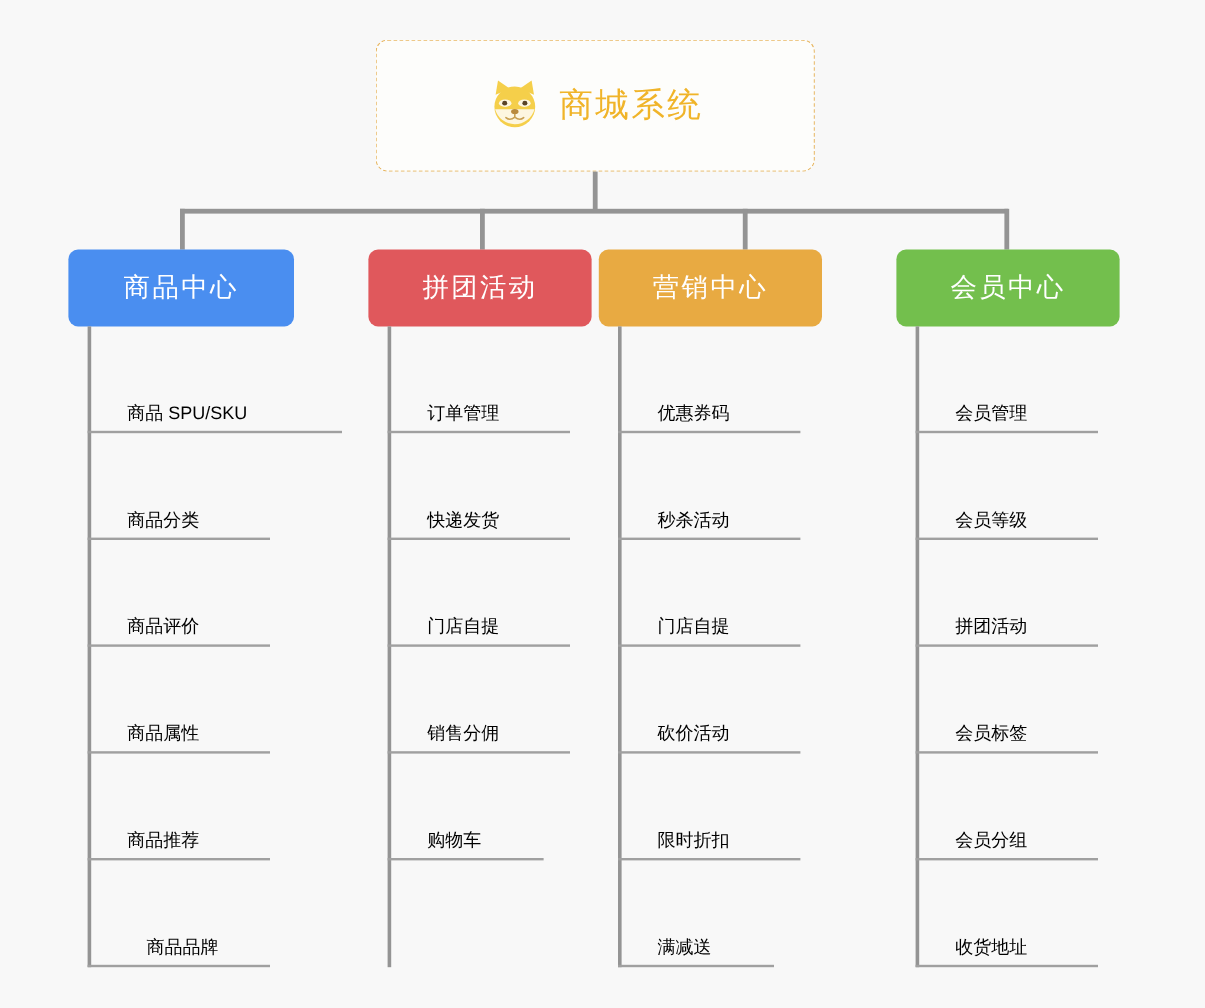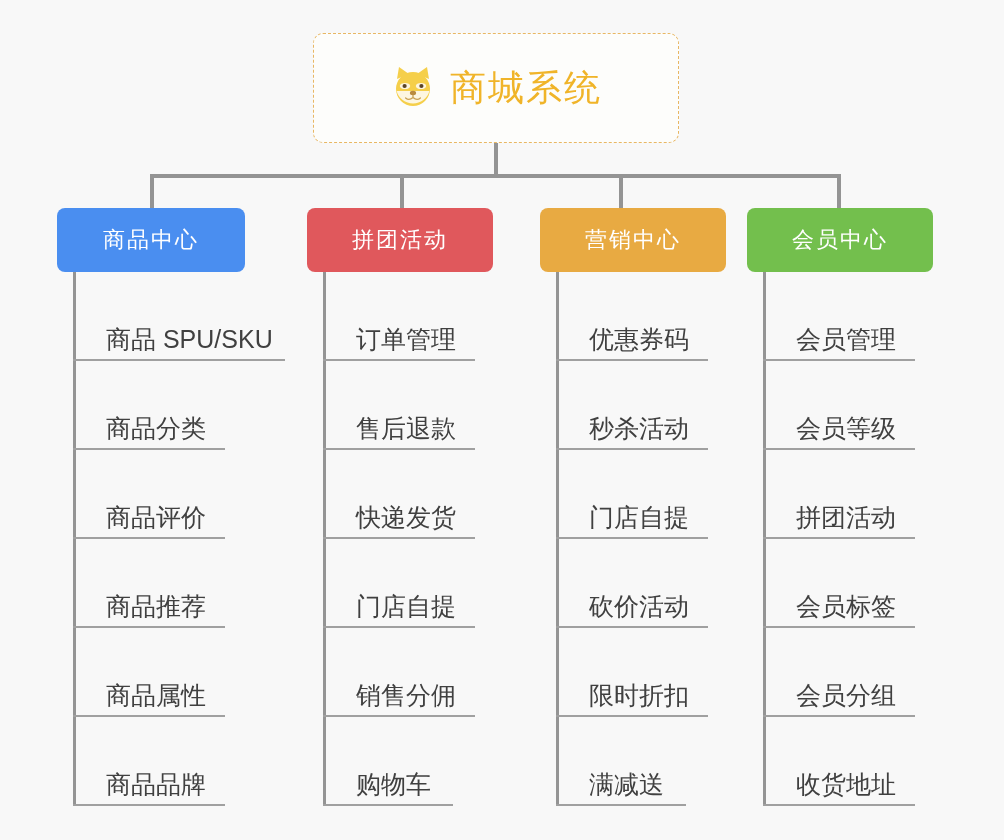--- a/index.html
+++ b/index.html
@@ -36,21 +36,21 @@
     gap: 14px;
   }
   .root-emoji {
     font-size: 40px;
     line-height: 1;
     display: inline-block;
     width: 46px;
     height: 46px;
   }
   .root-title {
-    font-size: 36px;
+    font-size: 28px;
     color: #f0b429;
     letter-spacing: 2px;
     font-weight: 400;
     white-space: nowrap;
   }
 
   
   .conn { position: absolute; background: #949494; }
   .conn-stem {          
     left: 494px; top: 143px; width: 4px; height: 33px;
@@ -90,22 +90,22 @@
   }
   .leaf-item {
     position: relative;
     height: 89px;
     display: flex;
     align-items: flex-end;
     border-bottom: 2px solid #a0a0a0;
     padding-left: 0;
   }
   .leaf-label {
-    font-size: 25px;
-    color: #404040;
+    font-size: 15px;
+    color: #000000;
     padding: 0 0 6px 33px;
     white-space: nowrap;
     line-height: 1.1;
   }
 </style>
 </head>
 <body>
 
 <div id="canvas">
 
@@ -150,57 +150,54 @@
           <div class="leaf-item" style="width: 212px;">
             <span class="leaf-label">商品 SPU/SKU</span>
           </div>
           <div class="leaf-item" style="width: 152px;">
             <span class="leaf-label">商品分类</span>
           </div>
           <div class="leaf-item" style="width: 152px;">
             <span class="leaf-label">商品评价</span>
           </div>
           <div class="leaf-item" style="width: 152px;">
+            <span class="leaf-label">商品属性</span>
+          </div>
+          <div class="leaf-item" style="width: 152px;">
             <span class="leaf-label">商品推荐</span>
           </div>
-          <div class="leaf-item" style="width: 152px;">
-            <span class="leaf-label">商品属性</span>
-          </div>
-          <div class="leaf-item" style="width: 152px;">
+          <div class="leaf-item" style="width: 152px; padding-left: 16px;">
             <span class="leaf-label">商品品牌</span>
           </div>
         </div>
       </div>
       <div class="column" style="left: 307px; width: 186px;">
         <div class="cat-header" style="background: rgb(224, 88, 92); width: 186px;">
           <span>拼团活动</span>
         </div>
         <div class="leaf-list">
           <div class="leaf-spine" style="background: rgb(148, 148, 148); height: 534px;"></div>
           <div class="leaf-item" style="width: 152px;">
             <span class="leaf-label">订单管理</span>
           </div>
           <div class="leaf-item" style="width: 152px;">
-            <span class="leaf-label">售后退款</span>
-          </div>
-          <div class="leaf-item" style="width: 152px;">
             <span class="leaf-label">快递发货</span>
           </div>
           <div class="leaf-item" style="width: 152px;">
             <span class="leaf-label">门店自提</span>
           </div>
           <div class="leaf-item" style="width: 152px;">
             <span class="leaf-label">销售分佣</span>
           </div>
           <div class="leaf-item" style="width: 130px;">
             <span class="leaf-label">购物车</span>
           </div>
         </div>
       </div>
-      <div class="column" style="left: 540px; width: 186px;">
+      <div class="column" style="left: 499px; width: 186px;">
         <div class="cat-header" style="background: rgb(232, 170, 66); width: 186px;">
           <span>营销中心</span>
         </div>
         <div class="leaf-list">
           <div class="leaf-spine" style="background: rgb(148, 148, 148); height: 534px;"></div>
           <div class="leaf-item" style="width: 152px;">
             <span class="leaf-label">优惠券码</span>
           </div>
           <div class="leaf-item" style="width: 152px;">
             <span class="leaf-label">秒杀活动</span>

